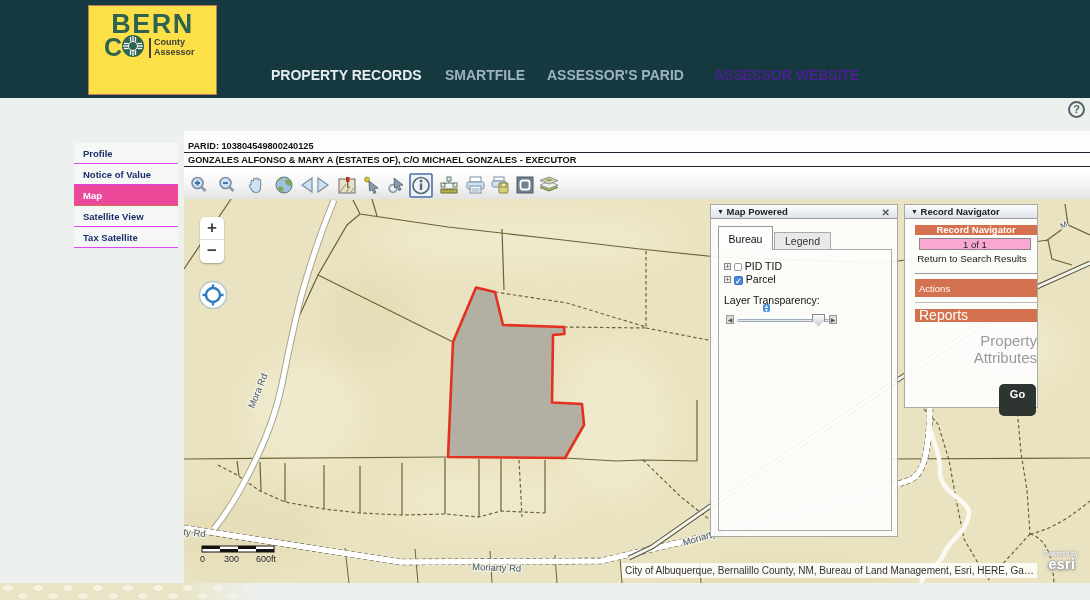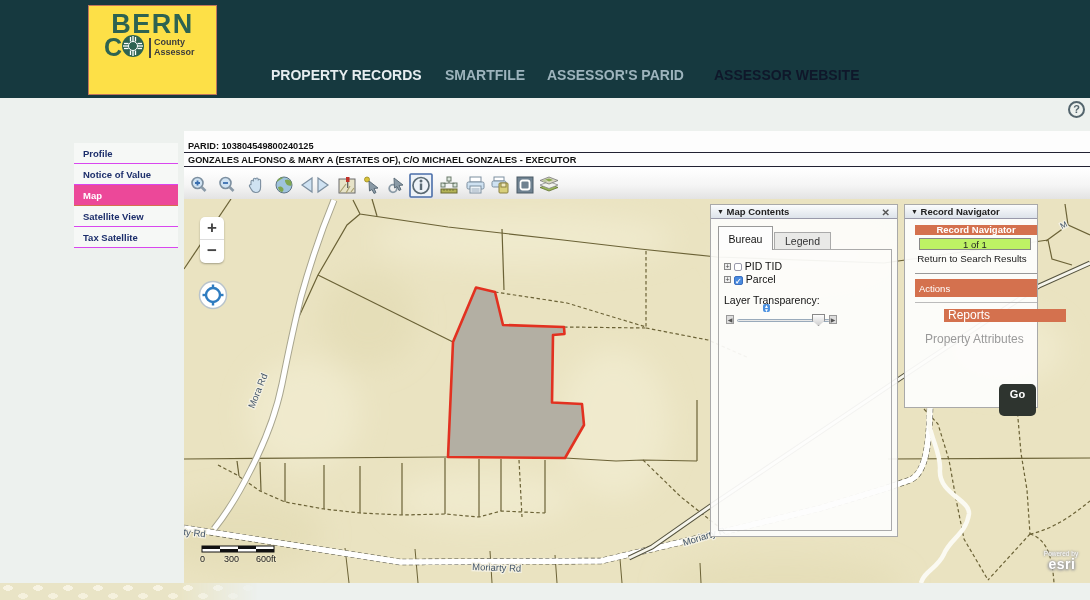--- a/index.html
+++ b/index.html
@@ -67,21 +67,21 @@
       <circle cx="12" cy="12" r="4.5" fill="#2d6351" stroke="#fff" stroke-width="1"></circle>
     </svg>
     <span style="position:absolute;left:60px;top:1px;width:1.5px;height:20px;background:#444;"></span>
     <span style="position:absolute;left:65px;top:0px;font-size:9px;font-weight:bold;color:#3c3c3c;line-height:10px;">County<br>Assessor</span>
   </div>
 </div>
 
 <span class="nav" style="left:271px;color:#e6edf0;">PROPERTY RECORDS</span>
 <span class="nav" style="left:445px;color:#9db4bd;">SMARTFILE</span>
 <span class="nav" style="left:547px;color:#9db4bd;">ASSESSOR'S PARID</span>
-<span class="nav" style="left:714px;color:#0f172a;">ASSESSOR WEBSITE</span>
+<span class="nav" style="left:714px;color:#4c1d95;">ASSESSOR WEBSITE</span>
 
 <div class="abs" style="left:1068px;top:101px;width:17px;height:17px;border:2px solid #54656d;border-radius:50%;color:#54656d;font-weight:bold;font-size:11px;text-align:center;line-height:13px;">?</div>
 
 <div class="abs" style="left:0;top:583px;width:258px;height:17px;background:
  radial-gradient(ellipse 8px 4.5px at 8px 5px, #f7f3e2 60%, rgba(247,243,226,0) 61%),
  radial-gradient(ellipse 8px 4.5px at 23px 13px, #f5f1dd 60%, rgba(247,243,226,0) 61%),
  #e9e4c6; background-size:30px 16px; -webkit-mask-image:linear-gradient(90deg,#000 70%,transparent);"></div>
 
 <div id="menu">
   <div class="mi">Profile</div>
@@ -307,29 +307,30 @@
   <circle cx="15" cy="15" r="13.5" fill="#fff" stroke="#b9c4cc" stroke-width="1.5"></circle>
   <circle cx="15" cy="15" r="7" fill="none" stroke="#2e7cc0" stroke-width="2.4"></circle>
   <g stroke="#2e7cc0" stroke-width="2.4">
     <line x1="15" y1="4.5" x2="15" y2="9"></line>
         <line x1="15" y1="21" x2="15" y2="25.5"></line>
     <line x1="4.5" y1="15" x2="9" y2="15"></line>
         <line x1="21" y1="15" x2="25.5" y2="15"></line>
   </g>
 </svg>
 
+<div style="position:absolute;left:438px;top:364px;width:415px;height:15px;background:rgba(255,255,255,0.8);font-size:10px;color:#323232;line-height:15px;padding-left:3px;white-space:nowrap;overflow:hidden;">City of Albuquerque, Bernalillo County, NM, Bureau of Land Management, Esri, HERE, Ga…</div>
 
 <div style="position:absolute;left:850px;top:350px;width:56px;height:32px;color:#fff;">
   <div style="font-size:6.5px;text-align:center;padding:1px 2px 0 0;color:#fdfdfb;text-shadow:0 0 2px #aaa,0 0 2px #aaa,0 0 3px #999;">Powered by</div>
   <div style="font-size:14px;font-weight:bold;text-align:center;line-height:17px;margin-top:-1px;letter-spacing:0.5px;text-shadow:0 0 2px #aaa,0 0 3px #aaa,1px 1px 3px #999,-1px 1px 3px #999;">esri</div>
 </div>
 </div>
 
 <div class="panel" style="left:710px;top:204px;width:188px;height:333px;background:rgba(253,253,252,0.91);">
-  <div class="phead"><span style="font-size:7px;vertical-align:1px;">▼</span> <b>Map Contents</b><span style="position:absolute;right:7px;top:1px;color:#555;font-size:10px;font-weight:bold;">✕</span></div>
+  <div class="phead"><span style="font-size:7px;vertical-align:1px;">▼</span> <b>Map Powered</b><span style="position:absolute;right:7px;top:1px;color:#555;font-size:10px;font-weight:bold;">✕</span></div>
   <div style="position:absolute;left:7px;top:21px;width:55px;height:24px;background:#fdfdfd;border:1px solid #999;border-bottom:none;text-align:center;font-size:10.5px;line-height:24px;color:#111;z-index:2;">Bureau</div>
   <div style="position:absolute;left:63px;top:27px;width:57px;height:18px;background:#e9e9e7;border:1px solid #aaa;text-align:center;font-size:10.5px;line-height:17px;color:#333;">Legend</div>
   <div style="position:absolute;left:7px;top:44px;width:174px;height:282px;border:1px solid #aaa;background:rgba(255,255,255,0.30);"></div>
 
   <div style="position:absolute;left:13px;top:55px;font-size:10.5px;color:#111;">
     <span style="display:inline-block;width:7px;height:7px;border:1px solid #888;background:#eee;font-size:7px;line-height:6px;text-align:center;color:#444;vertical-align:1px;">+</span>
     <span style="display:inline-block;width:8px;height:8px;border:1px solid #99a;border-radius:2px;background:#fff;vertical-align:-1px;"></span>
     PID TID
   </div>
   <div style="position:absolute;left:13px;top:68px;font-size:10.5px;color:#111;">
@@ -342,21 +343,21 @@
 
   <div style="position:absolute;left:15px;top:110px;width:8px;height:9px;background:#ddd;border:1px solid #999;font-size:6px;line-height:8px;text-align:center;color:#555;">◀</div>
   <div style="position:absolute;left:26px;top:113.5px;width:93px;height:3px;background:#e8e8e8;border:1px solid #9ab;border-radius:2px;"></div>
   <div style="position:absolute;left:101px;top:109px;width:13px;height:12px;background:linear-gradient(#fdfdfd,#d0d0d0);border:1px solid #888;clip-path:polygon(0 0,100% 0,100% 55%,50% 100%,0 55%);"></div>
   <div style="position:absolute;left:118px;top:110px;width:8px;height:9px;background:#ddd;border:1px solid #999;font-size:6px;line-height:8px;text-align:center;color:#555;">▶</div>
 </div>
 
 <div class="panel" style="left:904px;top:204px;width:134px;height:204px;background:rgba(253,253,252,0.95);">
   <div class="phead"><span style="font-size:7px;vertical-align:1px;">▼</span> <b>Record Navigator</b></div>
   <div class="orangebar" style="position:absolute;left:10px;top:20px;width:122px;height:10px;font-size:9.5px;font-weight:bold;line-height:10px;text-align:center;">Record Navigator</div>
-  <div style="position:absolute;left:14px;top:33px;width:112px;height:12px;background:#bef264;border:1px solid #888;font-size:9.5px;line-height:12px;text-align:center;color:#222;">1 of 1</div>
+  <div style="position:absolute;left:14px;top:33px;width:112px;height:12px;background:#f9a8d4;border:1px solid #888;font-size:9.5px;line-height:12px;text-align:center;color:#222;">1 of 1</div>
   <div style="position:absolute;left:0;top:48px;width:134px;font-size:9.8px;color:#1a1a1a;text-align:center;">Return to Search Results</div>
   <div style="position:absolute;left:10px;top:68px;width:122px;height:1px;background:#999;"></div>
   <div class="orangebar" style="position:absolute;left:10px;top:74px;width:122px;height:18px;font-size:9.5px;line-height:20px;padding-left:4px;">Actions</div>
   <div style="position:absolute;left:10px;top:97px;width:122px;height:1px;background:#bbb;"></div>
-  <div class="orangebar" style="position:absolute;left:10px;top:104px;width:122px;height:13px;font-size:12px;line-height:13px;padding-left:4px;margin-left:29px;">Reports</div>
-  <div style="position:absolute;left:20px;top:127px;font-size:12px;color:#9a9a9a;">Property Attributes</div>
+  <div class="orangebar" style="position:absolute;left:10px;top:104px;width:122px;height:13px;font-size:14px;line-height:13px;padding-left:4px;">Reports</div>
+  <div style="position:absolute;left:11px;top:127px;font-size:15px;color:#9a9a9a;text-align:right;">Property Attributes</div>
   <div class="gobtn" style="left:94px;top:179px;width:37px;height:32px;line-height:20px;">Go</div>
 </div>
 
 </body></html>

